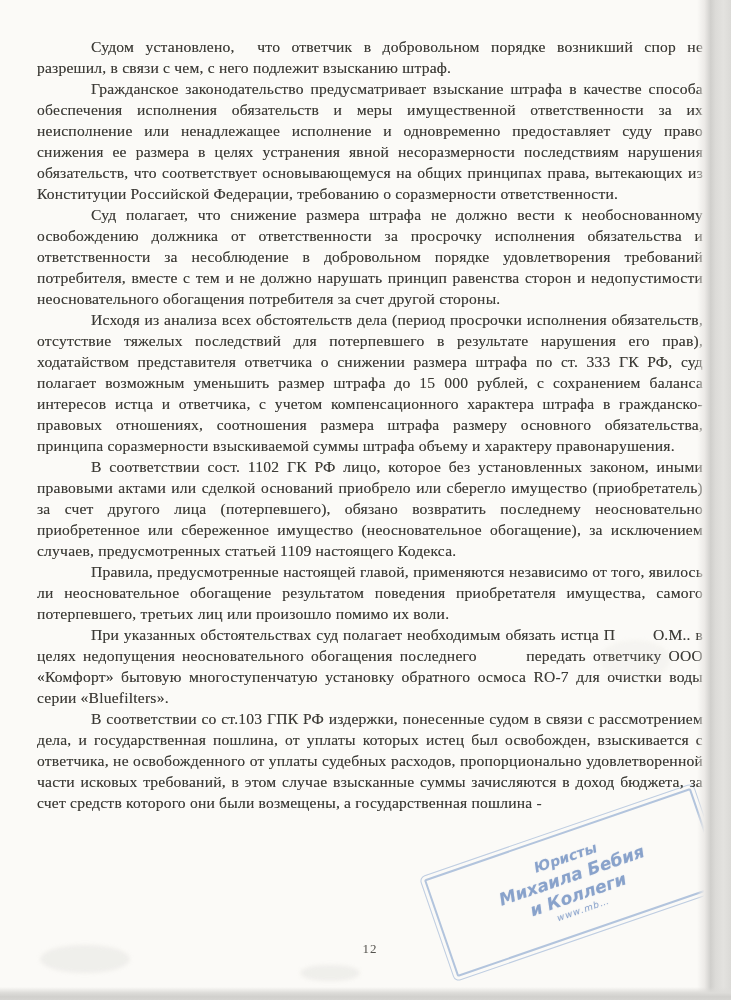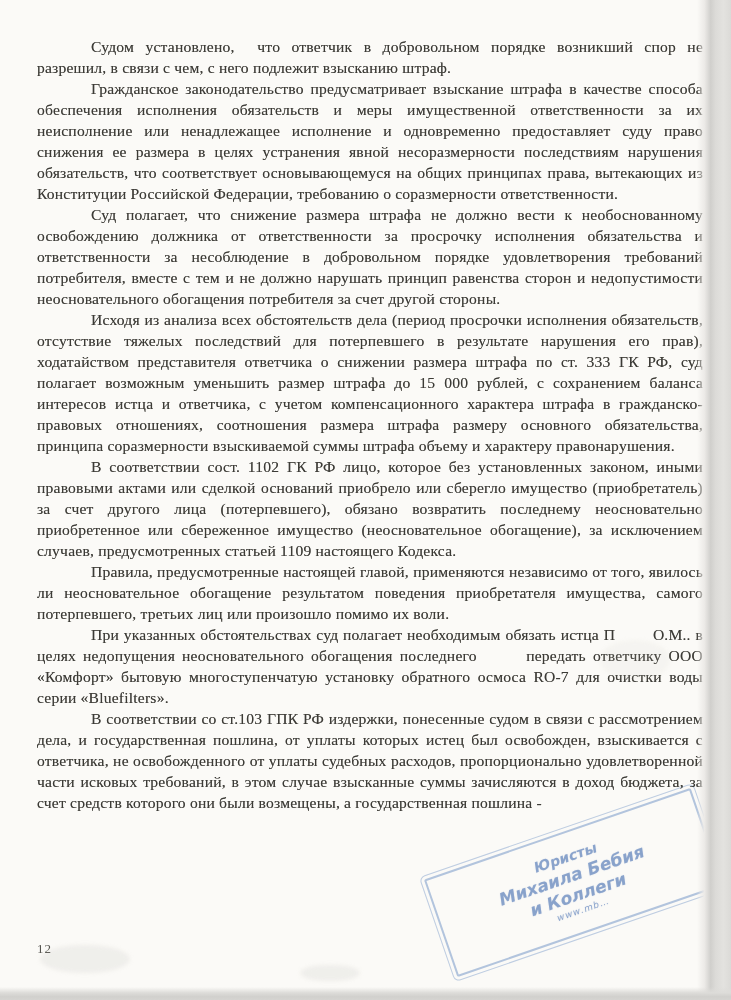--- a/index.html
+++ b/index.html
@@ -25,21 +25,21 @@
     text-align: justify;
     text-rendering: optimizeLegibility;
     
     text-shadow: 0 0 0.4px rgba(60,59,54,0.55);
   }
   .text-block p { margin: 0; text-indent: 54px; }
 
   .page-number {
     position: absolute;
     left: 37px; width: 666px; top: 941px;
-    text-align: left;
+    text-align: center;
     font-size: 13px;
     color: #54534e;
     letter-spacing: 1px;
   }
 
   
   .stamp {
     position: absolute;
     left: 433px; top: 831px;
     width: 278px; height: 99px;

